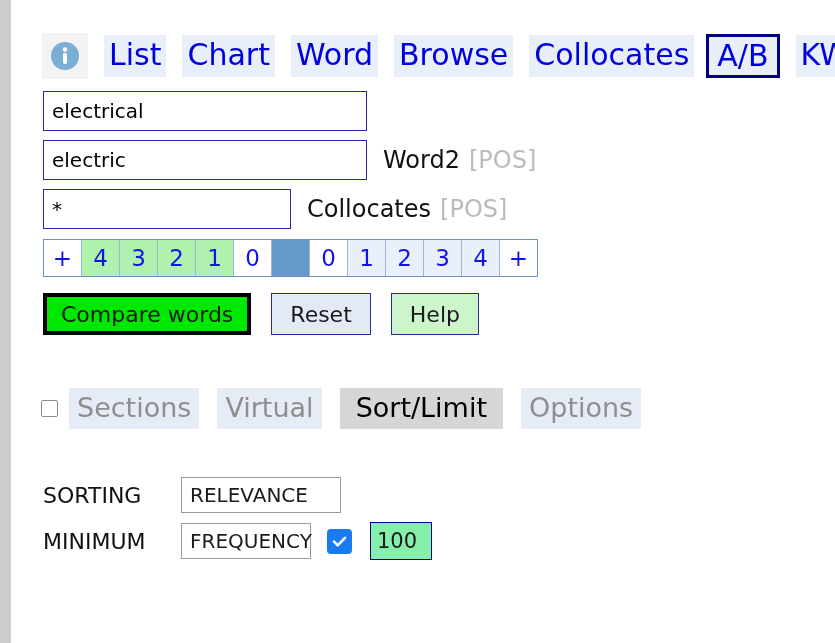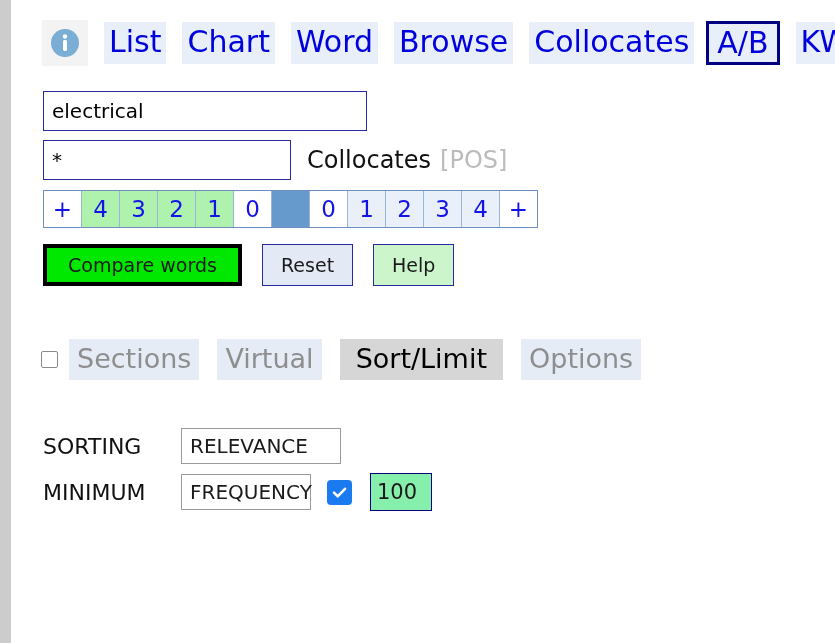--- a/index.html
+++ b/index.html
@@ -26,21 +26,21 @@
     left: 0; top: 0;
     width: 11px;
     height: 643px;
     background: #cccccc;
   }
 
   
   .navbar {
     position: absolute;
     left: 11px;
-    top: 0;
+    top: 13px;
     width: 824px;
     height: 86px;
     display: flex;
     align-items: center;
     white-space: nowrap;
     overflow: hidden;
   }
   .info-icon {
     margin-left: 31px;
     width: 46px;
@@ -142,21 +142,21 @@
 
   
   .btn-row {
     margin-left: 32px;
     margin-top: 16px;
     display: flex;
     align-items: center;
   }
   .btn {
     font-family: "DejaVu Sans", "Liberation Sans", sans-serif;
-    font-size: 19px;
+    font-size: 22px;
     color: #1a1a1a;
     box-sizing: border-box;
     height: 42px;
     display: flex;
     align-items: center;
     justify-content: center;
     cursor: pointer;
   }
   .btn-primary {
     background: #00e800;
@@ -295,20 +295,26 @@
     <div class="nav-tab">KWIC</div>
 
   </div>
 
   <div class="form-area">
 
     <div class="row">
       <input class="txt-input w-wide" type="text" value="electrical" style="">
     </div>
 
+    <div class="row">
+      <input class="txt-input w-wide" type="text" value="electric" style="">
+      <span class="field-label">
+        <span>Word2</span><span class="pos-tag">[POS]</span>
+      </span>
+    </div>
 
     <div class="row">
       <input class="txt-input w-mid" type="text" value="*" style="">
       <span class="field-label">
         <span>Collocates</span><span class="pos-tag">[POS]</span>
       </span>
     </div>
 
     <div class="dist-wrap">
       <div class="dist-cell white">+</div>

